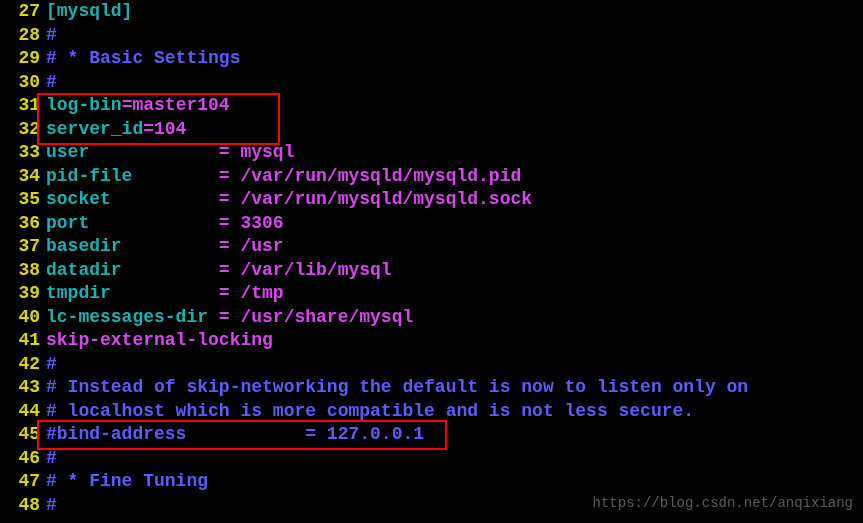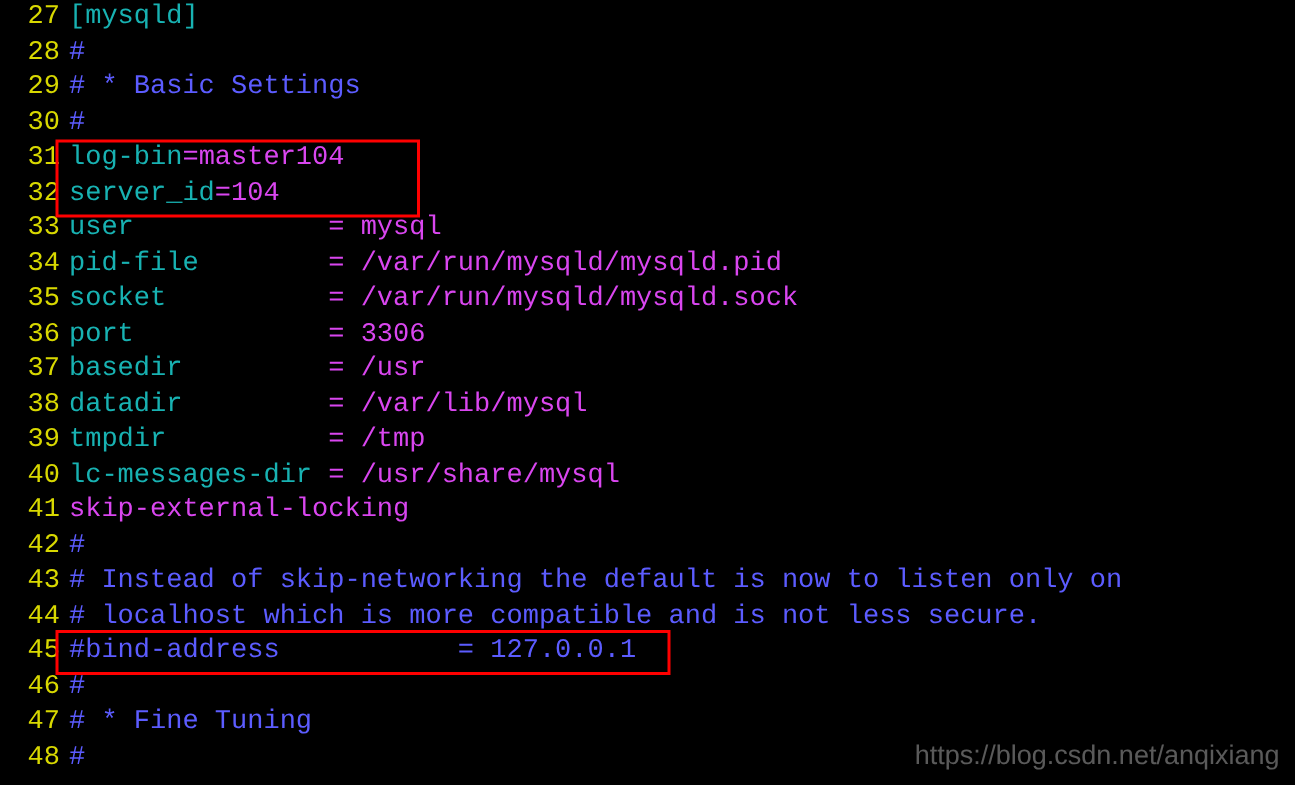--- a/index.html
+++ b/index.html
@@ -10,20 +10,21 @@
     font-size: 18px;
     line-height: 23.5px;
     width: 863px;
     height: 523px;
     overflow: hidden;
     position: relative;
   }
   .editor {
     padding: 0;
     white-space: pre;
+    font-weight: bold;
   }
   .line {
     display: flex;
     height: 23.5px;
     position: relative;
   }
   .lineno {
     color: #d8d800;
     width: 36px;
     text-align: right;
@@ -42,22 +43,22 @@
     position: absolute;
     border: 2px solid #ff0000;
     pointer-events: none;
     box-sizing: border-box;
   }
   .watermark {
     position: absolute;
     bottom: 8px;
     right: 10px;
     color: rgba(200,200,200,0.45);
-    font-family: Liberation Sans, sans-serif;
-    font-size: 18px;
+    font-family: Liberation Mono, monospace;
+    font-size: 14px;
   }
 </style>
 </head>
 <body>
 
 <div class="editor" id="editor"><div class="line"><span class="lineno">27</span><span class="code"><span class="txt-cyan">[mysqld]</span></span></div><div class="line"><span class="lineno">28</span><span class="code"><span class="txt-blue">#</span></span></div><div class="line"><span class="lineno">29</span><span class="code"><span class="txt-blue"># * Basic Settings</span></span></div><div class="line"><span class="lineno">30</span><span class="code"><span class="txt-blue">#</span></span></div><div class="line"><span class="lineno">31</span><span class="code"><span class="txt-cyan">log-bin</span><span class="txt-white">=master104</span></span></div><div class="line"><span class="lineno">32</span><span class="code"><span class="txt-cyan">server_id</span><span class="txt-white">=104</span></span></div><div class="line"><span class="lineno">33</span><span class="code"><span class="txt-cyan">user            </span><span class="txt-white">= mysql</span></span></div><div class="line"><span class="lineno">34</span><span class="code"><span class="txt-cyan">pid-file        </span><span class="txt-white">= /var/run/mysqld/mysqld.pid</span></span></div><div class="line"><span class="lineno">35</span><span class="code"><span class="txt-cyan">socket          </span><span class="txt-white">= /var/run/mysqld/mysqld.sock</span></span></div><div class="line"><span class="lineno">36</span><span class="code"><span class="txt-cyan">port            </span><span class="txt-white">= 3306</span></span></div><div class="line"><span class="lineno">37</span><span class="code"><span class="txt-cyan">basedir         </span><span class="txt-white">= /usr</span></span></div><div class="line"><span class="lineno">38</span><span class="code"><span class="txt-cyan">datadir         </span><span class="txt-white">= /var/lib/mysql</span></span></div><div class="line"><span class="lineno">39</span><span class="code"><span class="txt-cyan">tmpdir          </span><span class="txt-white">= /tmp</span></span></div><div class="line"><span class="lineno">40</span><span class="code"><span class="txt-cyan">lc-messages-dir </span><span class="txt-white">= /usr/share/mysql</span></span></div><div class="line"><span class="lineno">41</span><span class="code"><span class="txt-white">skip-external-locking</span></span></div><div class="line"><span class="lineno">42</span><span class="code"><span class="txt-blue">#</span></span></div><div class="line"><span class="lineno">43</span><span class="code"><span class="txt-blue"># Instead of skip-networking the default is now to listen only on</span></span></div><div class="line"><span class="lineno">44</span><span class="code"><span class="txt-blue"># localhost which is more compatible and is not less secure.</span></span></div><div class="line"><span class="lineno">45</span><span class="code"><span class="txt-blue">#bind-address           = 127.0.0.1</span></span></div><div class="line"><span class="lineno">46</span><span class="code"><span class="txt-blue">#</span></span></div><div class="line"><span class="lineno">47</span><span class="code"><span class="txt-blue"># * Fine Tuning</span></span></div><div class="line"><span class="lineno">48</span><span class="code"><span class="txt-blue">#</span></span></div></div>
 
 <div class="box" style="left:37px; top:93px; width:243px; height:52px;"></div>
 <div class="box" style="left:37px; top:420px; width:410px; height:30px;"></div>
 

